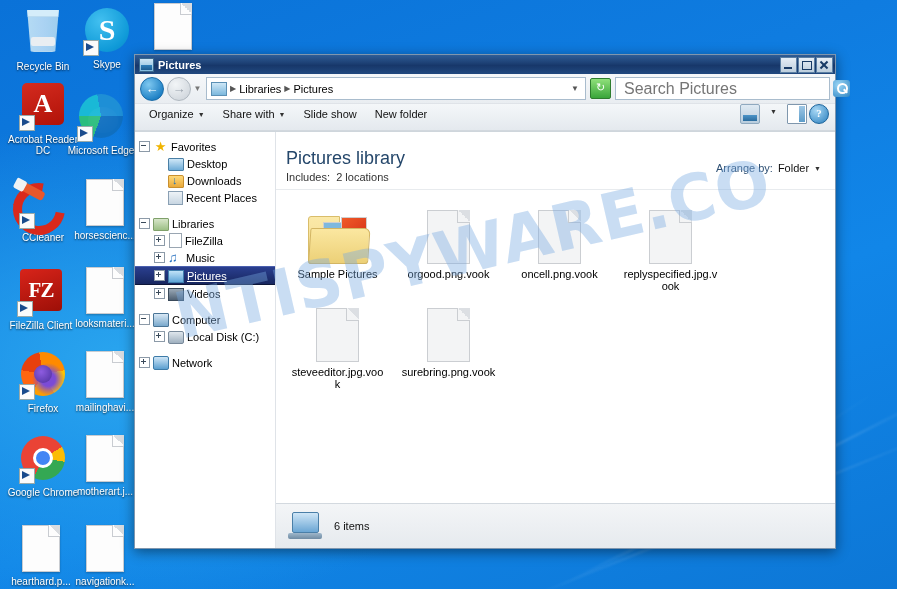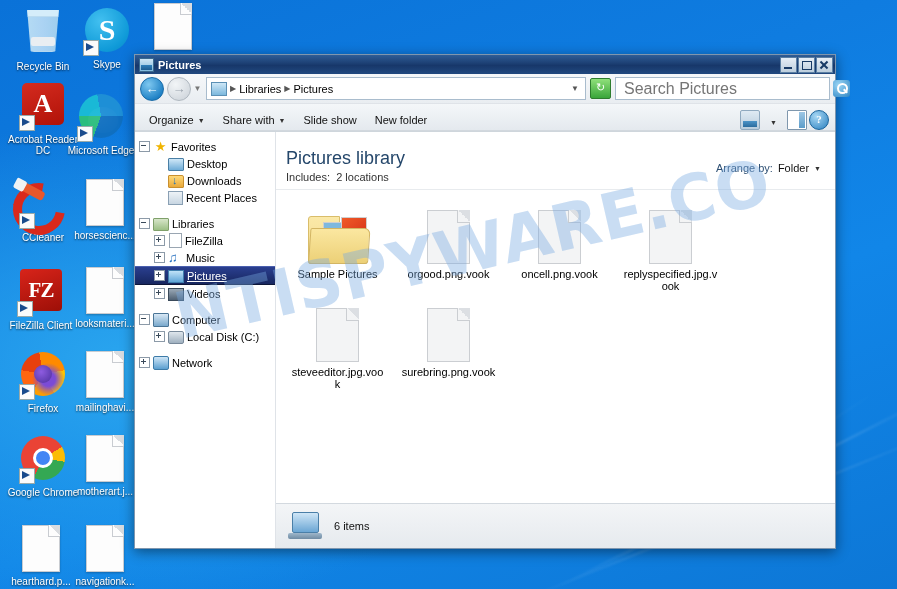--- a/index.html
+++ b/index.html
@@ -323,21 +323,21 @@
     content: "";
     position: absolute; left: 10px; top: 10px;
     width: 5px; height: 2px; background: #fff;
     transform: rotate(45deg);
   }
 
   .cmdbar {
     height: 26px;
     background: linear-gradient(180deg, #f4f7f9, #e4e9ee);
     border-bottom: 1px solid #d2d8de;
-    display: flex; align-items: flex-end;
+    display: flex; align-items: flex-start;
     padding: 0 6px; gap: 2px;
     font-size: 11px;
   }
   .cmd {
     padding: 3px 7px; display: flex; align-items: center; gap: 4px;
     cursor: default; border: 1px solid transparent; border-radius: 2px;
     color: #111;
   }
   .cmd .caret { font-size: 7px; color: #333; }
   .cmdspacer { flex: 1; }

